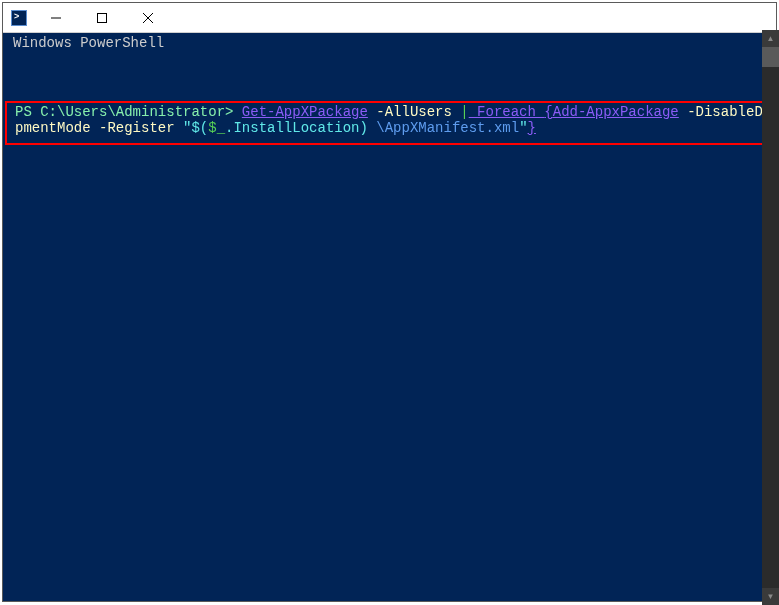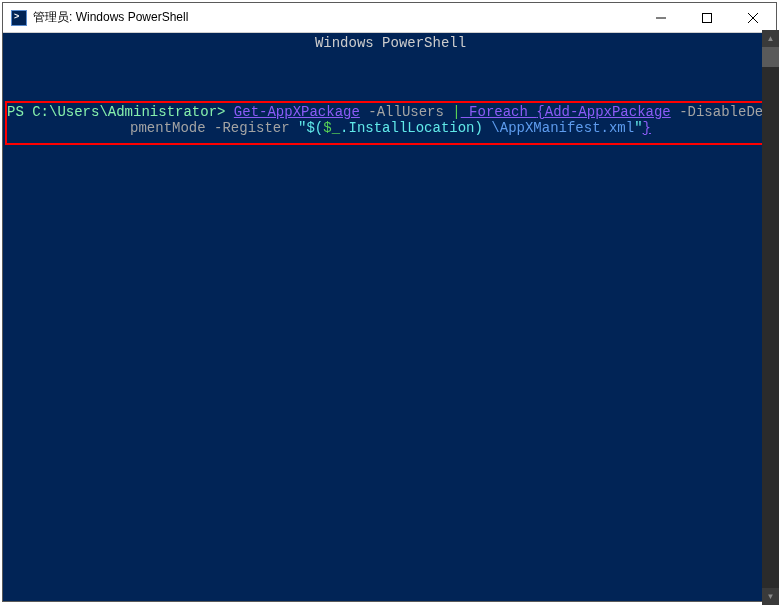--- a/index.html
+++ b/index.html
@@ -72,41 +72,40 @@
       padding: 2px 0 0 0;
       font-family: "NSimSun", "SimSun", "Consolas", "Courier New", monospace;
       font-size: 14px;
       line-height: 16px;
       color: #cccccc;
       position: relative;
       overflow: hidden;
     }
     .terminal-line {
       white-space: pre;
-      padding-left: 2px;
-      text-align: center;
+      padding-left: 10px;
     }
     .highlight-box {
       position: absolute;
       top: 68px;
       left: 2px;
       right: 2px;
       height: 44px;
       border: 2px solid #ff0000;
       pointer-events: none;
     }
     .prompt-text {
       color: #86efac;
     }
     .cmd-yellow {
       color: #8b5cf6;
       text-decoration: underline;
     }
     .cmd-gray {
-      color: #a3a3a3;
+      color: #fef9c3;
     }
     .cmd-green {
       color: #58d056;
     }
     .cmd-cyan {
       color: #60e8e8;
     }
     .cmd-blue {
       color: #5e9cee;
       margin-top: 8px;
@@ -146,21 +145,20 @@
       left: 2px;
       right: 2px;
     }
   </style>
 </head>
 <body>
 
 <div class="window">
   <div class="titlebar">
     <div class="titlebar-icon"></div>
-    <div class="titlebar-title">管理员: Windows PowerShell</div>
     <div class="titlebar-controls">
       <div class="titlebar-btn">
         <svg width="10" height="10" viewBox="0 0 10 10">
             <line x1="0" y1="5" x2="10" y2="5" stroke="currentColor" stroke-width="1"></line>
           </svg>
       </div>
       <div class="titlebar-btn">
         <svg width="10" height="10" viewBox="0 0 10 10">
             <rect x="0.5" y="0.5" width="9" height="9" fill="none" stroke="currentColor" stroke-width="1"></rect>
           </svg>

